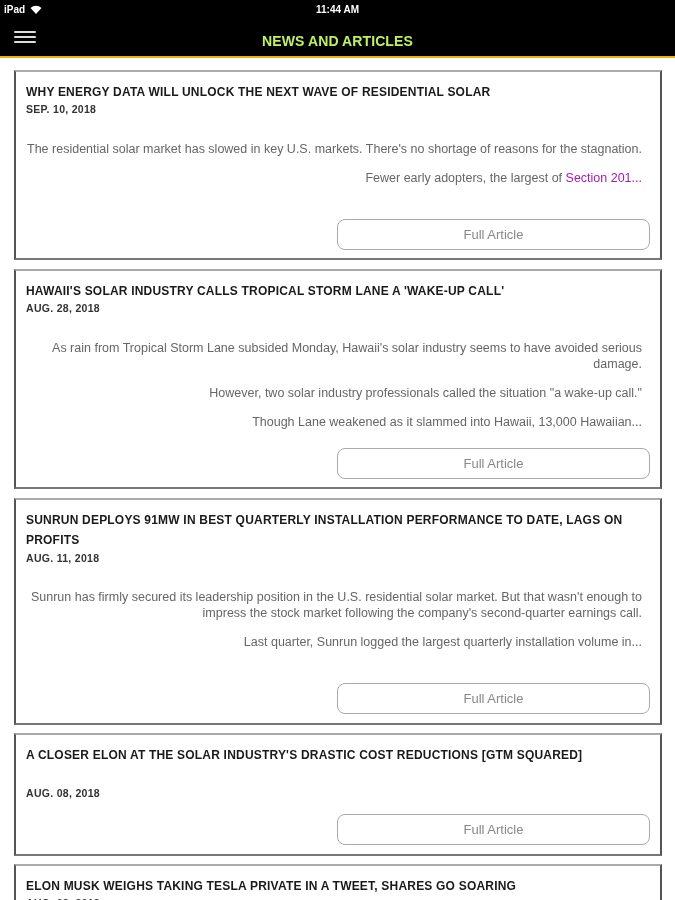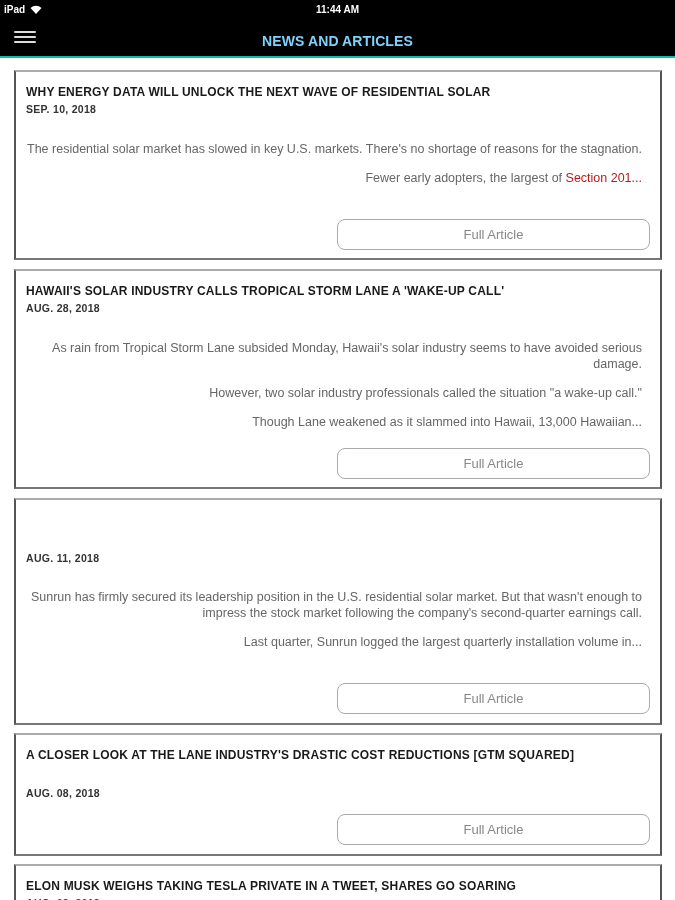--- a/index.html
+++ b/index.html
@@ -12,42 +12,42 @@
   }
   .statusbar .left { position: absolute; left: 4px; top: 4px; display: flex; align-items: center; gap: 5px; }
   .statusbar .center { position: absolute; left: 0; right: 0; top: 4px; text-align: center; }
   .statusbar .right { position: absolute; right: 8px; top: 3px; display: flex; align-items: flex-start; gap: 4px; margin-top: 41px; }
   .battery { width: 18px; height: 9px; border: 1px solid #fff; border-radius: 2px; position: relative; padding: 1px; }
   .battery .fill { height: 100%; background: #fff; border-radius: 1px; }
   .battery::after { content: ""; position: absolute; right: -3px; top: 2px; width: 2px; height: 4px; background: #fff; border-radius: 0 1px 1px 0; }
 
   .navbar {
     position: absolute; left: 0; top: 20px; width: 675px; height: 38px;
-    background: #000; color: #7dd3fc; border-bottom: 2px solid #14b8a6;
+    background: #000; color: #bef264; border-bottom: 2px solid #eab308;
   }
   .navbar .menu-btn { position: absolute; left: 14px; top: 9px; width: 22px; height: 18px; cursor: pointer; }
   .navbar .menu-btn span { display: block; height: 2px; background: #ddd; margin: 2px 0 3px; border-radius: 1px; }
   .navbar .title { position: absolute; left: 0; right: 0; top: 13px; text-align: center; font-size: 14px; font-weight: bold; letter-spacing: 0.1px; }
 
   .list { position: absolute; left: 0; top: 60px; width: 675px; height: 840px; overflow: hidden; }
 
   .card {
     position: absolute; left: 14px; width: 648px; background: #fff;
     border: 2px solid #555; border-top-color: #aaa; border-bottom-color: #777;
   }
   .card .title {
     position: absolute; left: 10px; right: 14px; top: 10px;
     font-size: 12px; font-weight: bold; color: #1a1a1a; line-height: 20px; letter-spacing: 0.2px;
   }
   .card .date {
     position: absolute; left: 10px; font-size: 10.5px; font-weight: bold; color: #333; letter-spacing: 0.3px;
   }
   .card .body { position: absolute; left: 10px; right: 18px; font-size: 12.5px; color: #666; line-height: 16px; text-align: right; }
   .card .body p { margin-bottom: 13px; }
-  .card .body .link { color: #b91c1c; }
+  .card .body .link { color: #a21caf; }
   .card .btn {
     position: absolute; left: 321px; width: 313px; height: 31px;
     border: 1.5px solid #aaa; border-radius: 8px; background: #fff;
     font-family: "Liberation Sans", sans-serif; font-size: 13px; color: #888;
     display: flex; align-items: center; justify-content: center; cursor: pointer;
   }
 </style>
 </head>
 <body>
 
@@ -97,30 +97,31 @@
     <div class="date" style="top:31px;">AUG. 28, 2018</div>
     <div class="body" style="top:69px;">
       <p>As rain from Tropical Storm Lane subsided Monday, Hawaii's solar industry seems to have avoided serious damage.</p>
       <p>However, two solar industry professionals called the situation "a wake-up call."</p>
       <p>Though Lane weakened as it slammed into Hawaii, 13,000 Hawaiian...</p>
     </div>
     <div class="btn" style="top:177px;">Full Article</div>
   </div>
 
   <div class="card" style="top:438px; height:227px;">
+    <div class="title">SUNRUN DEPLOYS 91MW IN BEST QUARTERLY INSTALLATION PERFORMANCE TO DATE, LAGS ON PROFITS</div>
     <div class="date" style="top:52px;">AUG. 11, 2018</div>
     <div class="body" style="top:89px;">
       <p>Sunrun has firmly secured its leadership position in the U.S. residential solar market. But that wasn't enough to impress the stock market following the company's second-quarter earnings call.</p>
       <p>Last quarter, Sunrun logged the largest quarterly installation volume in...</p>
     </div>
     <div class="btn" style="top:183px;">Full Article</div>
   </div>
 
   <div class="card" style="top:673px; height:123px;">
-    <div class="title">A CLOSER LOOK AT THE LANE INDUSTRY'S DRASTIC COST REDUCTIONS [GTM SQUARED]</div>
+    <div class="title">A CLOSER ELON AT THE SOLAR INDUSTRY'S DRASTIC COST REDUCTIONS [GTM SQUARED]</div>
     <div class="date" style="top:52px;">AUG. 08, 2018</div>
     <div class="btn" style="top:79px;">Full Article</div>
   </div>
 
   <div class="card" style="top:804px; height:120px;">
     <div class="title">ELON MUSK WEIGHS TAKING TESLA PRIVATE IN A TWEET, SHARES GO SOARING</div>
     <div class="date" style="top:31px;">AUG. 08, 2018</div>
   </div>
 
 </div>

